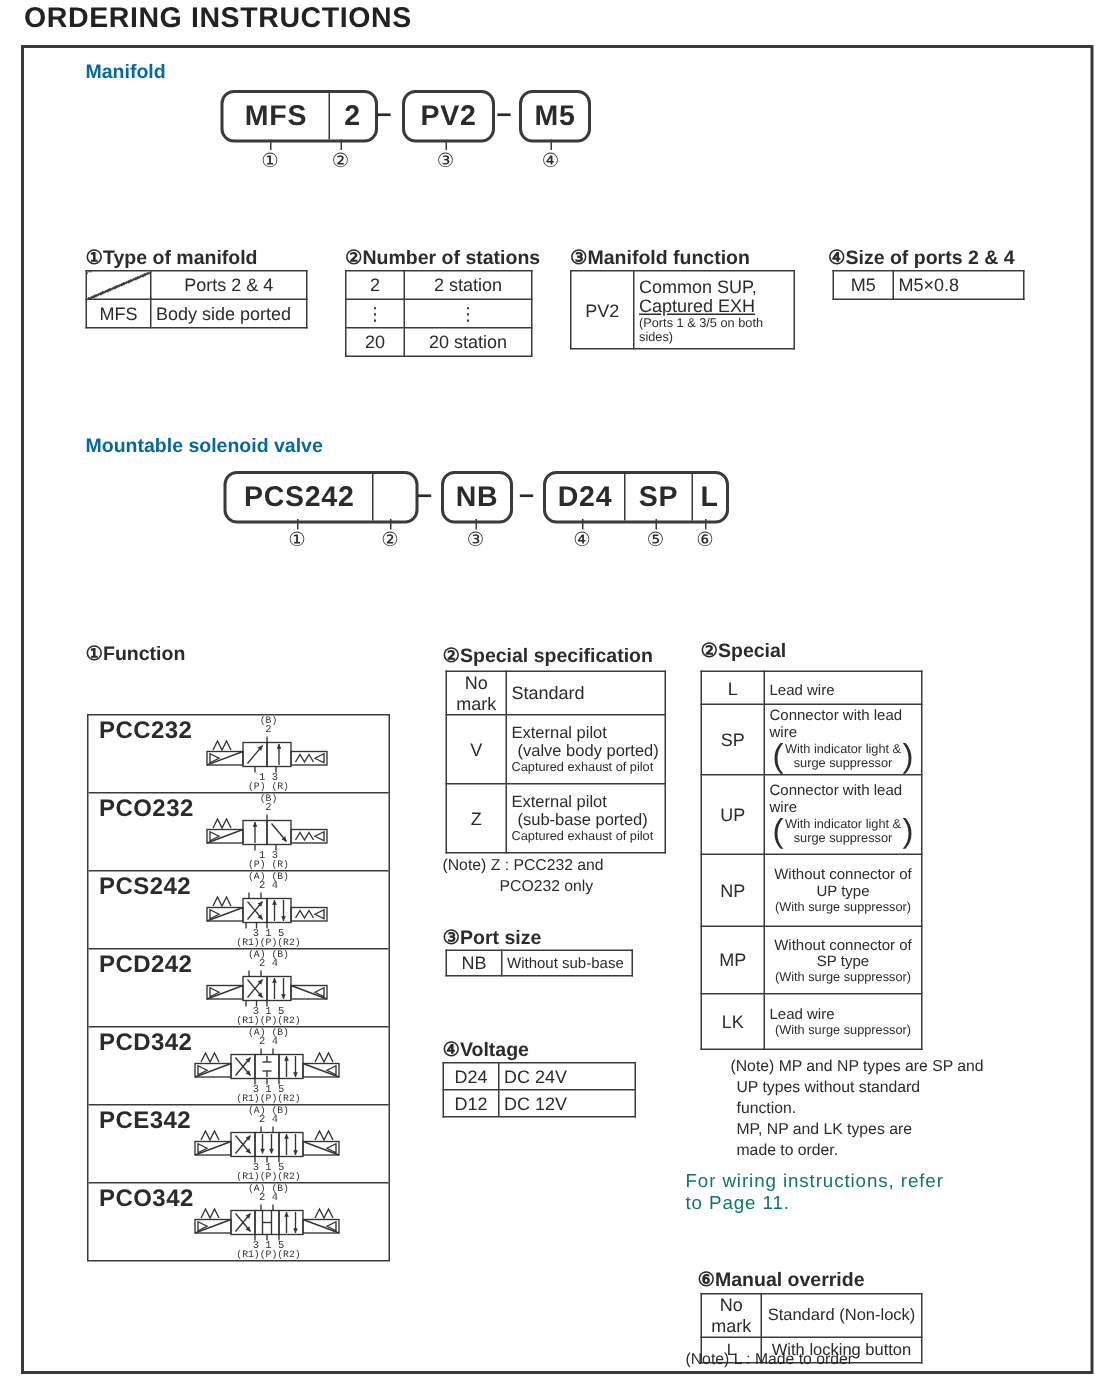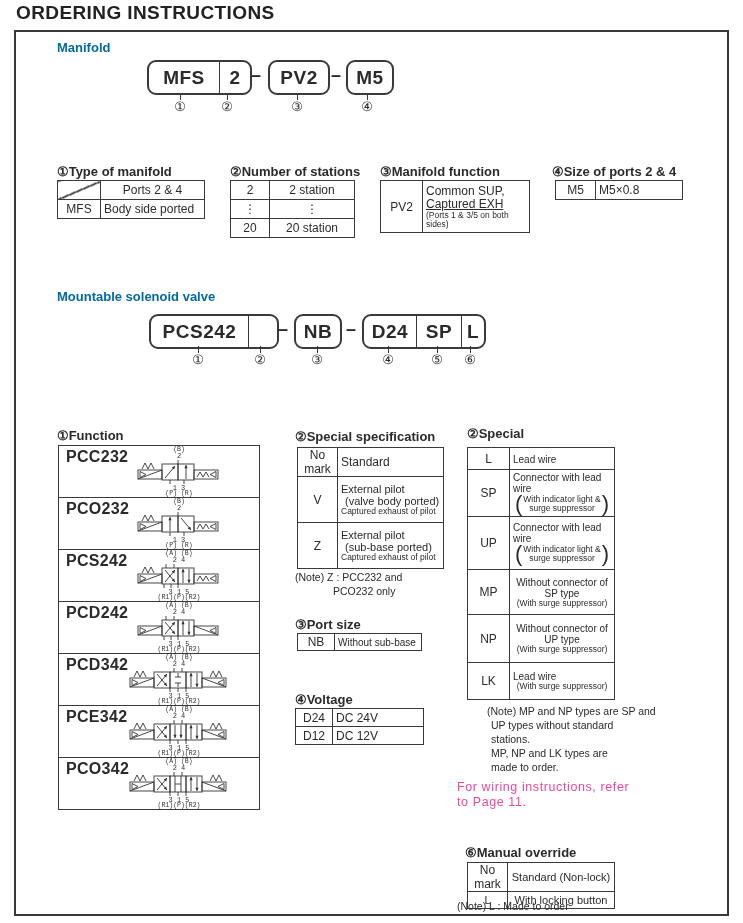--- a/index.html
+++ b/index.html
@@ -25,24 +25,24 @@
   
   table.tbl{border-collapse:collapse;position:absolute;background:#fff;}
   table.tbl td{border:1.4px solid #3a3a3a;padding:0 3px;font-size:12px;color:#2b2b2b;
                vertical-align:middle;}
   td.key{text-align:center;font-weight:normal;}
   .sub{font-size:8.5px;line-height:9px;display:block;}
   .diag{background:linear-gradient(to bottom right,transparent 0,transparent calc(50% - .8px),
         #3a3a3a calc(50% - .8px),#3a3a3a calc(50% + .8px),transparent calc(50% + .8px));}
 
   .note{position:absolute;font-size:10.5px;color:#2b2b2b;white-space:nowrap;}
-  .bignote{position:absolute;font-size:12.5px;letter-spacing:.6px;color:#ec4899;white-space:nowrap;}
+  .bignote{position:absolute;font-size:12.5px;letter-spacing:.6px;color:#0f766e;white-space:nowrap;}
 
   
-  .ftable{position:absolute;border:1.6px solid #3a3a3a;background:#fff;}
+  .ftable{position:absolute;border:1.6px solid #3a3a3a;background:#fff;margin-top:31px;}
   .vrow{position:relative;height:51px;}
   .vrow + .vrow{border-top:1.4px solid #3a3a3a;}
   .vname{position:absolute;left:7px;top:2px;font-size:16px;font-weight:bold;letter-spacing:.3px;}
   .symstack{position:absolute;left:45px;top:1px;width:150px;text-align:center;}
   .plbl{font-family:"Liberation Mono","DejaVu Sans Mono",monospace;color:#333;}
   .p1{font-size:6.5px;line-height:6px;height:6px;}
   .p2{font-size:7px;line-height:6px;height:6px;}
   .symstack svg{display:block;margin:0 auto;}
 
   
@@ -518,48 +518,48 @@
           <span class="wparen">
                 <span class="pr">(</span>
                 <span class="plines">
                   <span style="display:block;">With indicator light &amp;</span>
                   <span style="display:block;">surge suppressor</span>
                 </span>
                 <span class="pr">)</span>
               </span>
         </td>
       </tr>
+      <tr style="height:48px;">
+        <td class="key">NP</td>
+        <td class="center">
+          <span class="wmain" style="display:block;">Without connector of</span>
+          <span class="wmain" style="display:block;">UP type</span>
+          <span class="wsub">(With surge suppressor)</span>
+        </td>
+      </tr>
       <tr style="height:45px;">
         <td class="key">MP</td>
         <td class="center">
           <span class="wmain" style="display:block;">Without connector of</span>
           <span class="wmain" style="display:block;">SP type</span>
           <span class="wsub">(With surge suppressor)</span>
         </td>
       </tr>
-      <tr style="height:48px;">
-        <td class="key">NP</td>
-        <td class="center">
-          <span class="wmain" style="display:block;">Without connector of</span>
-          <span class="wmain" style="display:block;">UP type</span>
-          <span class="wsub">(With surge suppressor)</span>
-        </td>
-      </tr>
       <tr style="height:37px;">
         <td class="key">LK</td>
         <td>
           <span class="wmain" style="display:block;">Lead wire</span>
           <span class="wsub">(With surge suppressor)</span>
         </td>
       </tr>
     </tbody>
       </table>
     <div class="note" style="left:441px;top:673px;margin-left:30px;">(Note) MP and NP types are SP and</div>
     <div class="note" style="left:475px;top:687px;">UP types without standard</div>
-    <div class="note" style="left:475px;top:701px;">stations.</div>
+    <div class="note" style="left:475px;top:701px;">function.</div>
     <div class="note" style="left:475px;top:715px;">MP, NP and LK types are</div>
     <div class="note" style="left:475px;top:729px;">made to order.</div>
     <div class="bignote" style="left:441px;top:748px;">For wiring instructions, refer</div>
     <div class="bignote" style="left:441px;top:763px;">to Page 11.</div>
 
     <div class="hdr" style="left:449px;top:813px;">⑥Manual override</div>
     <table class="tbl" style="left:451px;top:830px;">
       <tbody>
           <tr style="height:17px;">
         <td class="key small-key" style="width:33px;">No mark</td>

